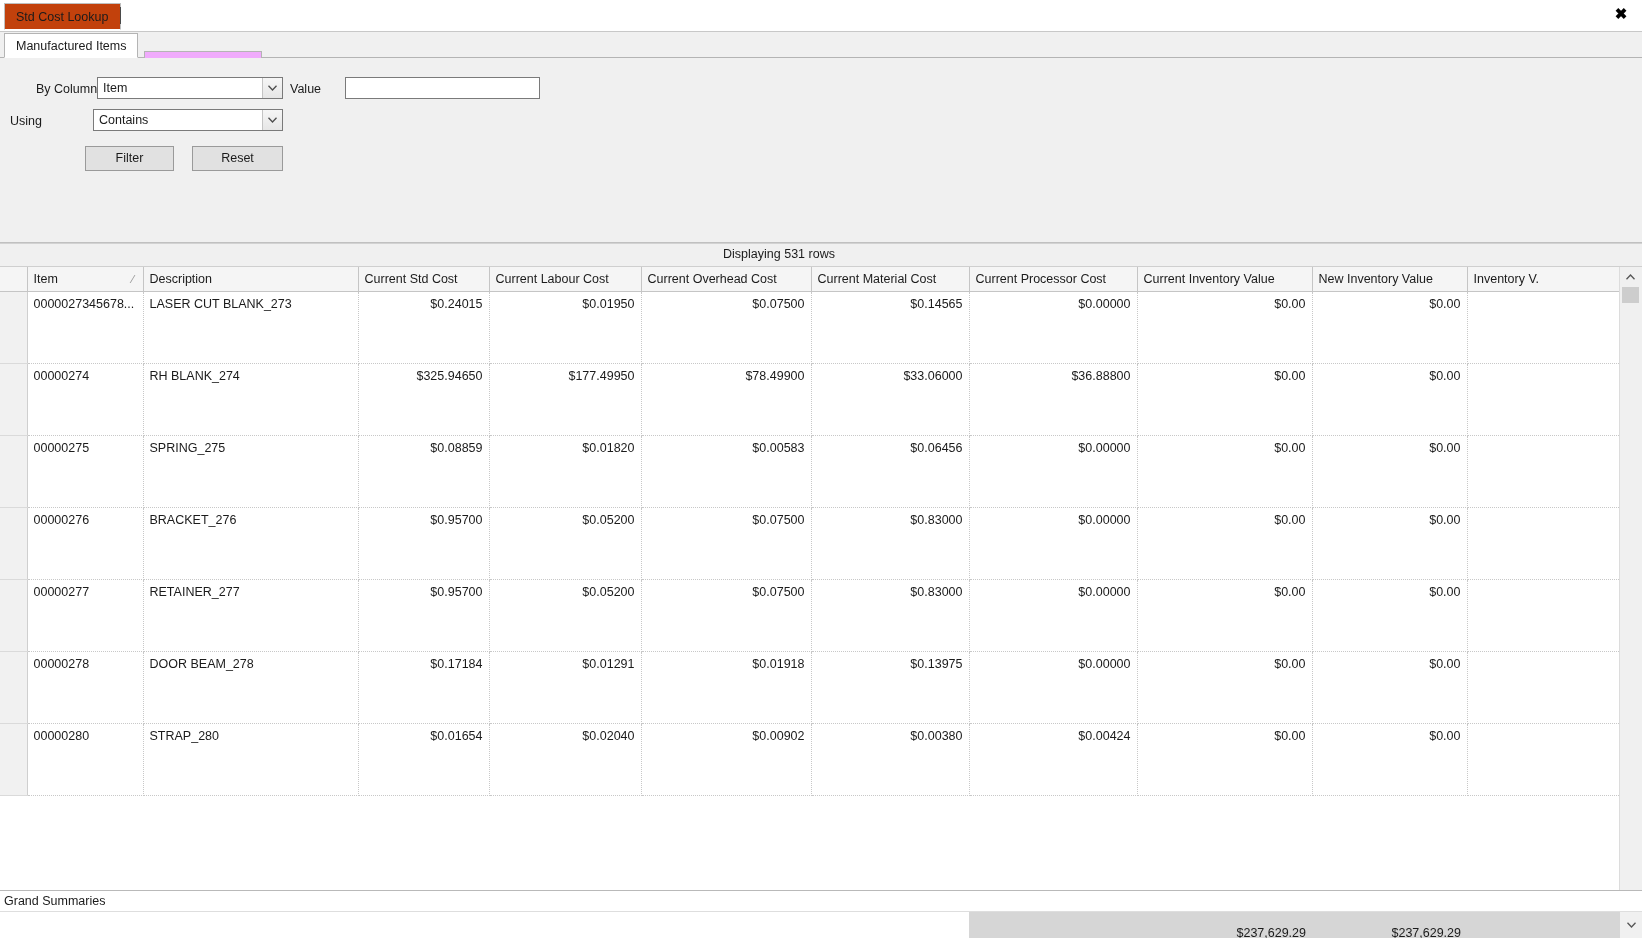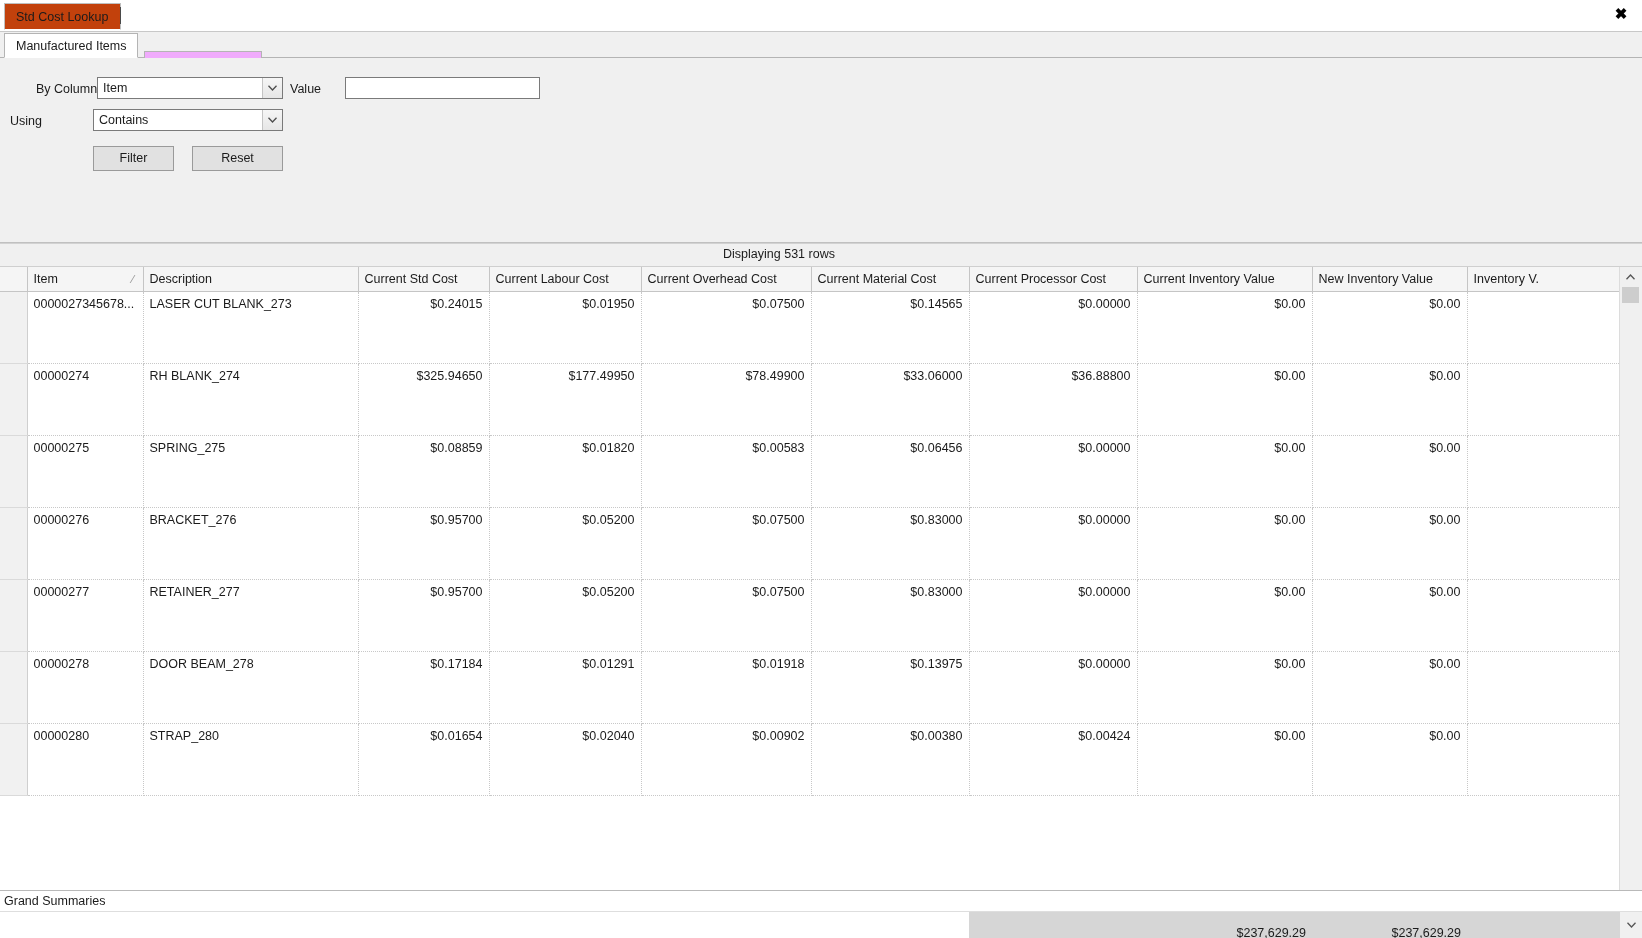--- a/index.html
+++ b/index.html
@@ -422,21 +422,21 @@
 
     <div class="combo" style="left:93px; top:51px; width:190px;">
       <div class="combo-text">Contains</div>
       <div class="combo-btn">
         <svg width="9" height="6" viewBox="0 0 9 6">
             <path d="M0.5 0.8 L4.5 5 L8.5 0.8" fill="none" stroke="#4d4d4d" stroke-width="1.3"></path>
           </svg>
       </div>
     </div>
 
-    <div class="btn" style="left:93px; top:88px; width:81px;">Filter</div>
+    <div class="btn" style="left:85px; top:88px; width:89px;">Filter</div>
     <div class="btn" style="left:192px; top:88px; width:91px;">Reset</div>
   </div>
 
   <div id="grid-wrap">
 
     <div id="grid-caption">Displaying 531 rows</div>
 
     <div id="grid-body-host">
       <div id="grid-scrollport">
         <table class="grid">

